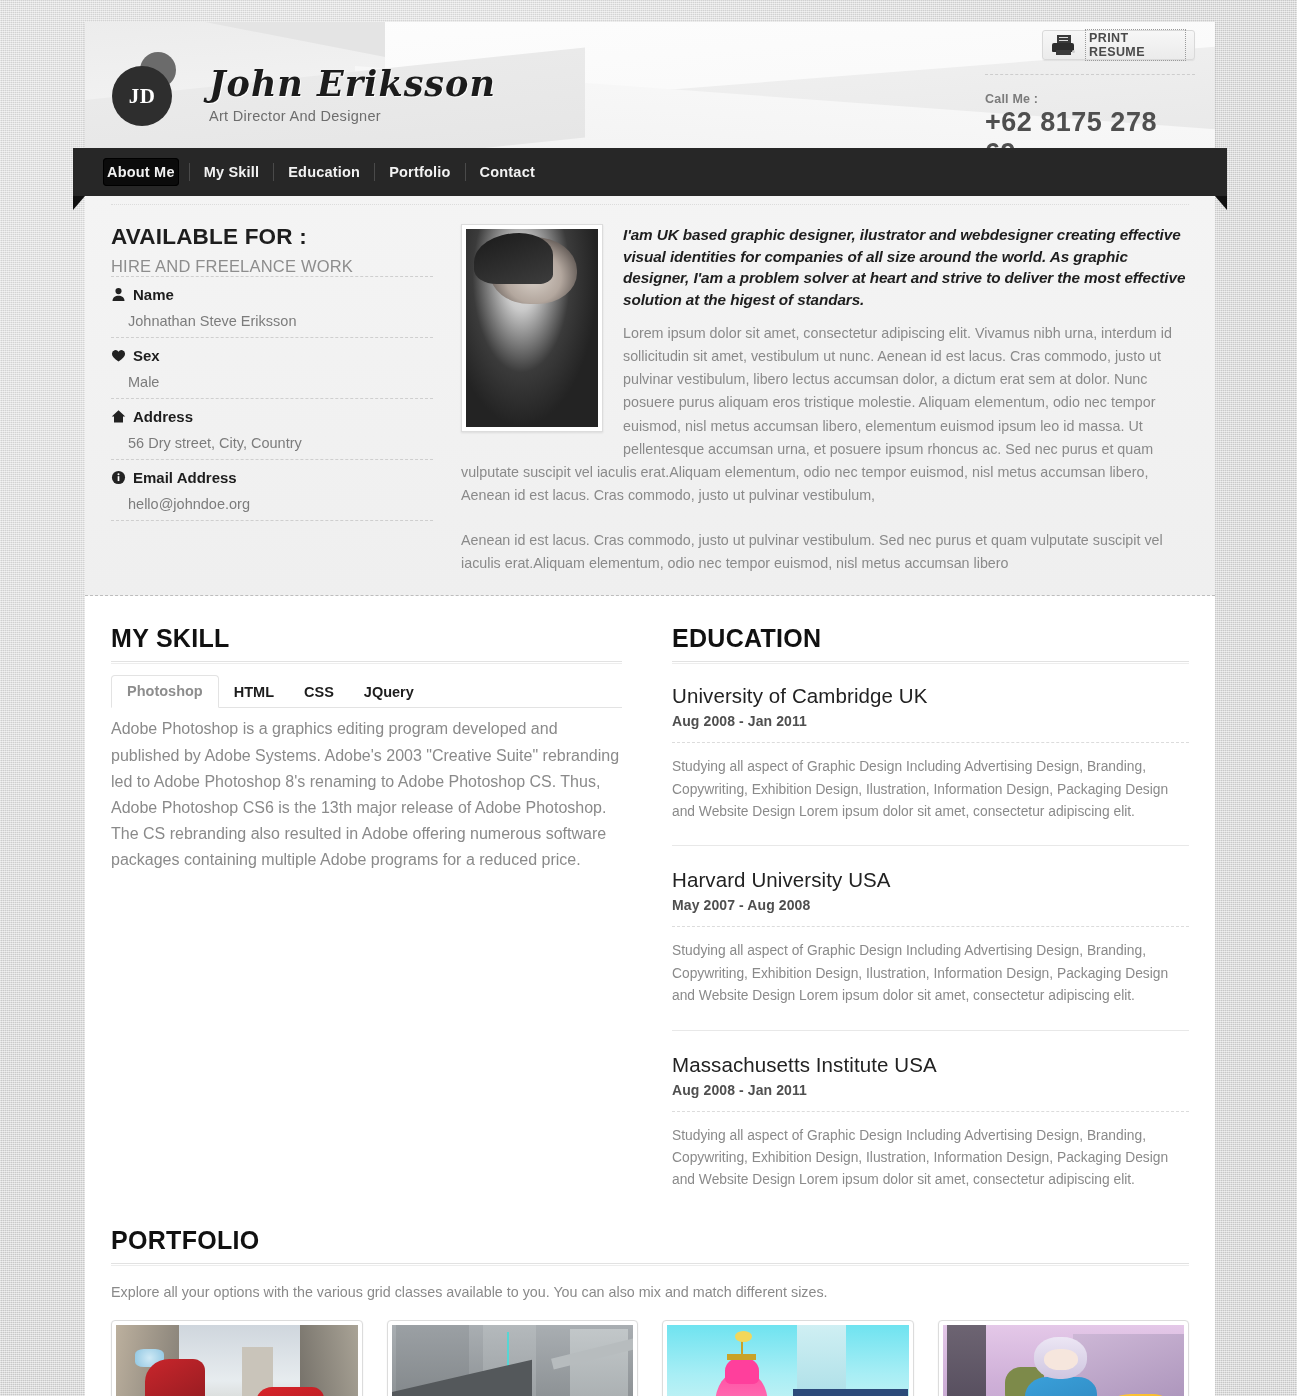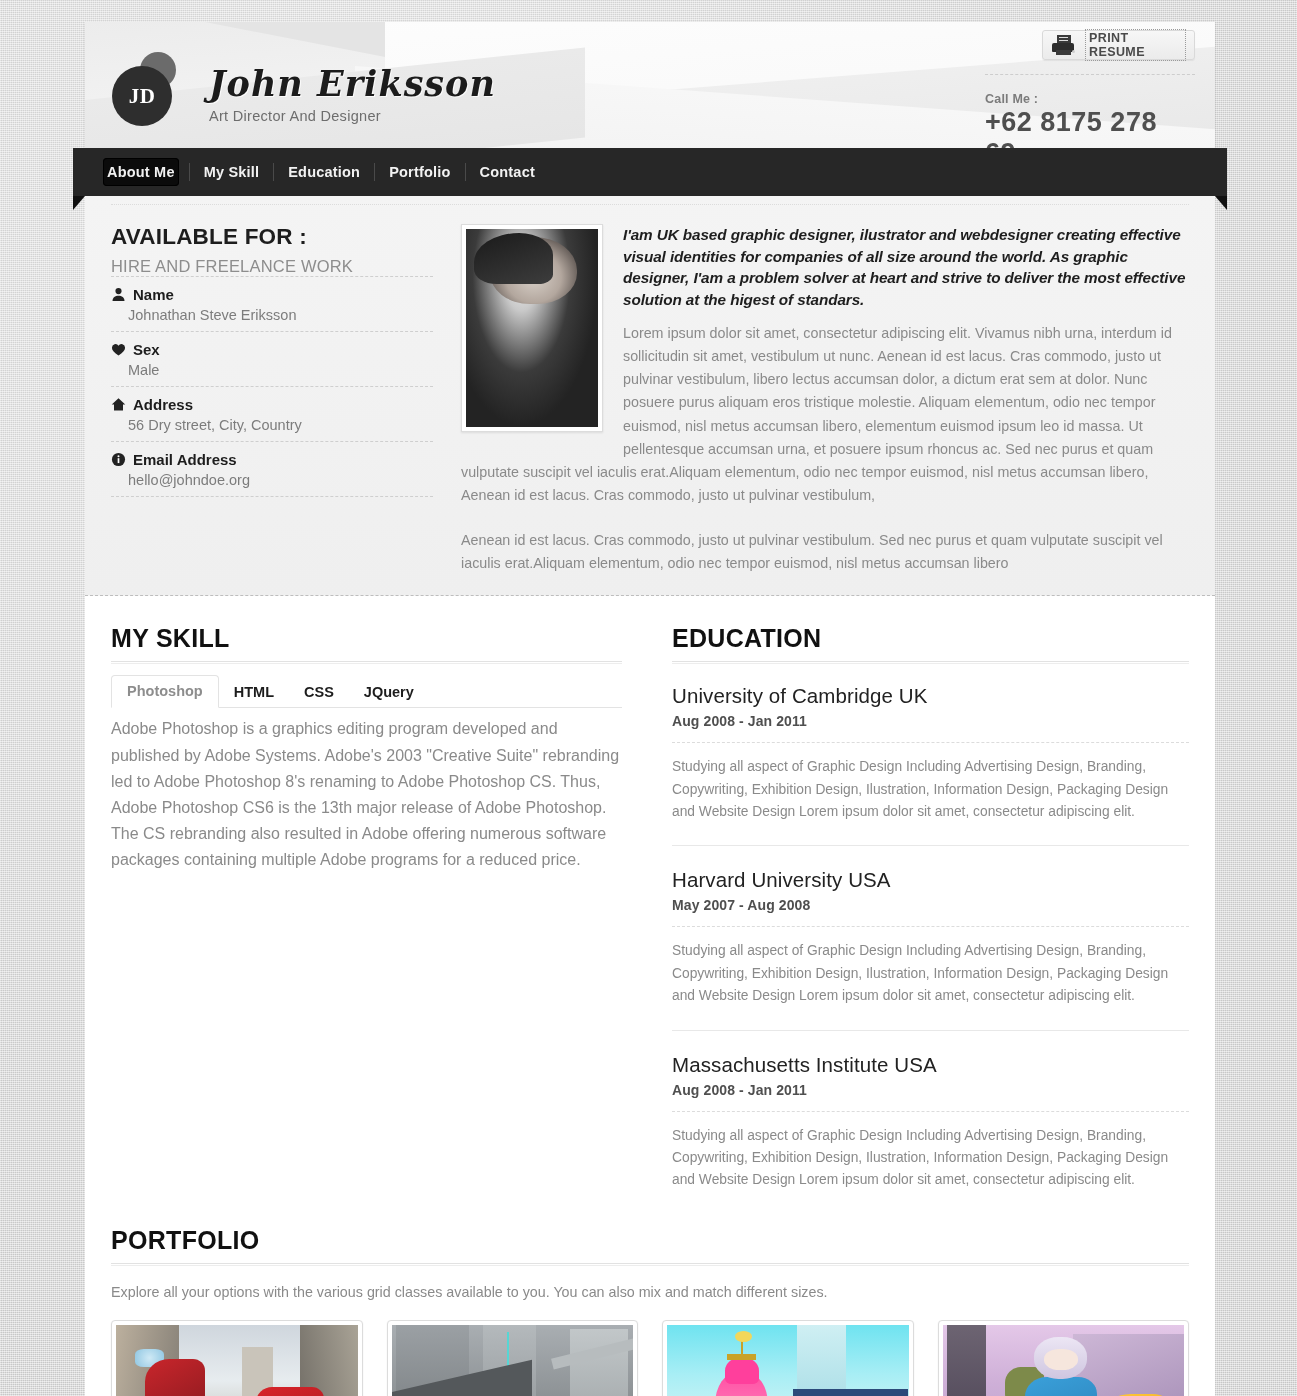--- a/index.html
+++ b/index.html
@@ -164,21 +164,21 @@
     content:""; position:absolute; left:26px; right:26px; top:8px; height:1px;
     border-top: 1px dotted #dcdcdc;
   }
   #about-left { width: 350px; flex: none; padding-right: 28px; }
   #avail-title { font-size: 22.5px; font-weight: bold; color: #1d1d1d; letter-spacing: .2px; }
   #avail-sub { font-size: 16.5px; color: #8d8d8d; margin-top: 7px; letter-spacing: .2px; }
   .info-row { border-top: 1px dashed #cfcfcf; padding: 9px 0 8px 0; }
   .info-row:first-of-type { margin-top: 11px; }
   .info-label { font-size: 15px; font-weight: bold; color: #1d1d1d; display: flex; align-items: center; }
   .info-ico { width: 15px; height: 15px; margin-right: 7px; flex: none; display:inline-block; }
-  .info-value { font-size: 14.5px; color: #7c7c7c; margin-top: 4px; margin-left: 17px; }
+  .info-value { font-size: 14.5px; color: #7c7c7c; margin-top: 10px; margin-left: 17px; }
   .info-row.last { border-bottom: 1px dashed #cfcfcf; }
 
   #about-right { flex: 1; display: block; }
   #photo {
     float: left;
     width: 142px; height: 208px;
     border: 1px solid #dcdcdc; background: #fff; padding: 4px;
     margin-right: 20px; margin-bottom: 8px;
     box-shadow: 0 1px 2px rgba(0,0,0,.09);
   }

